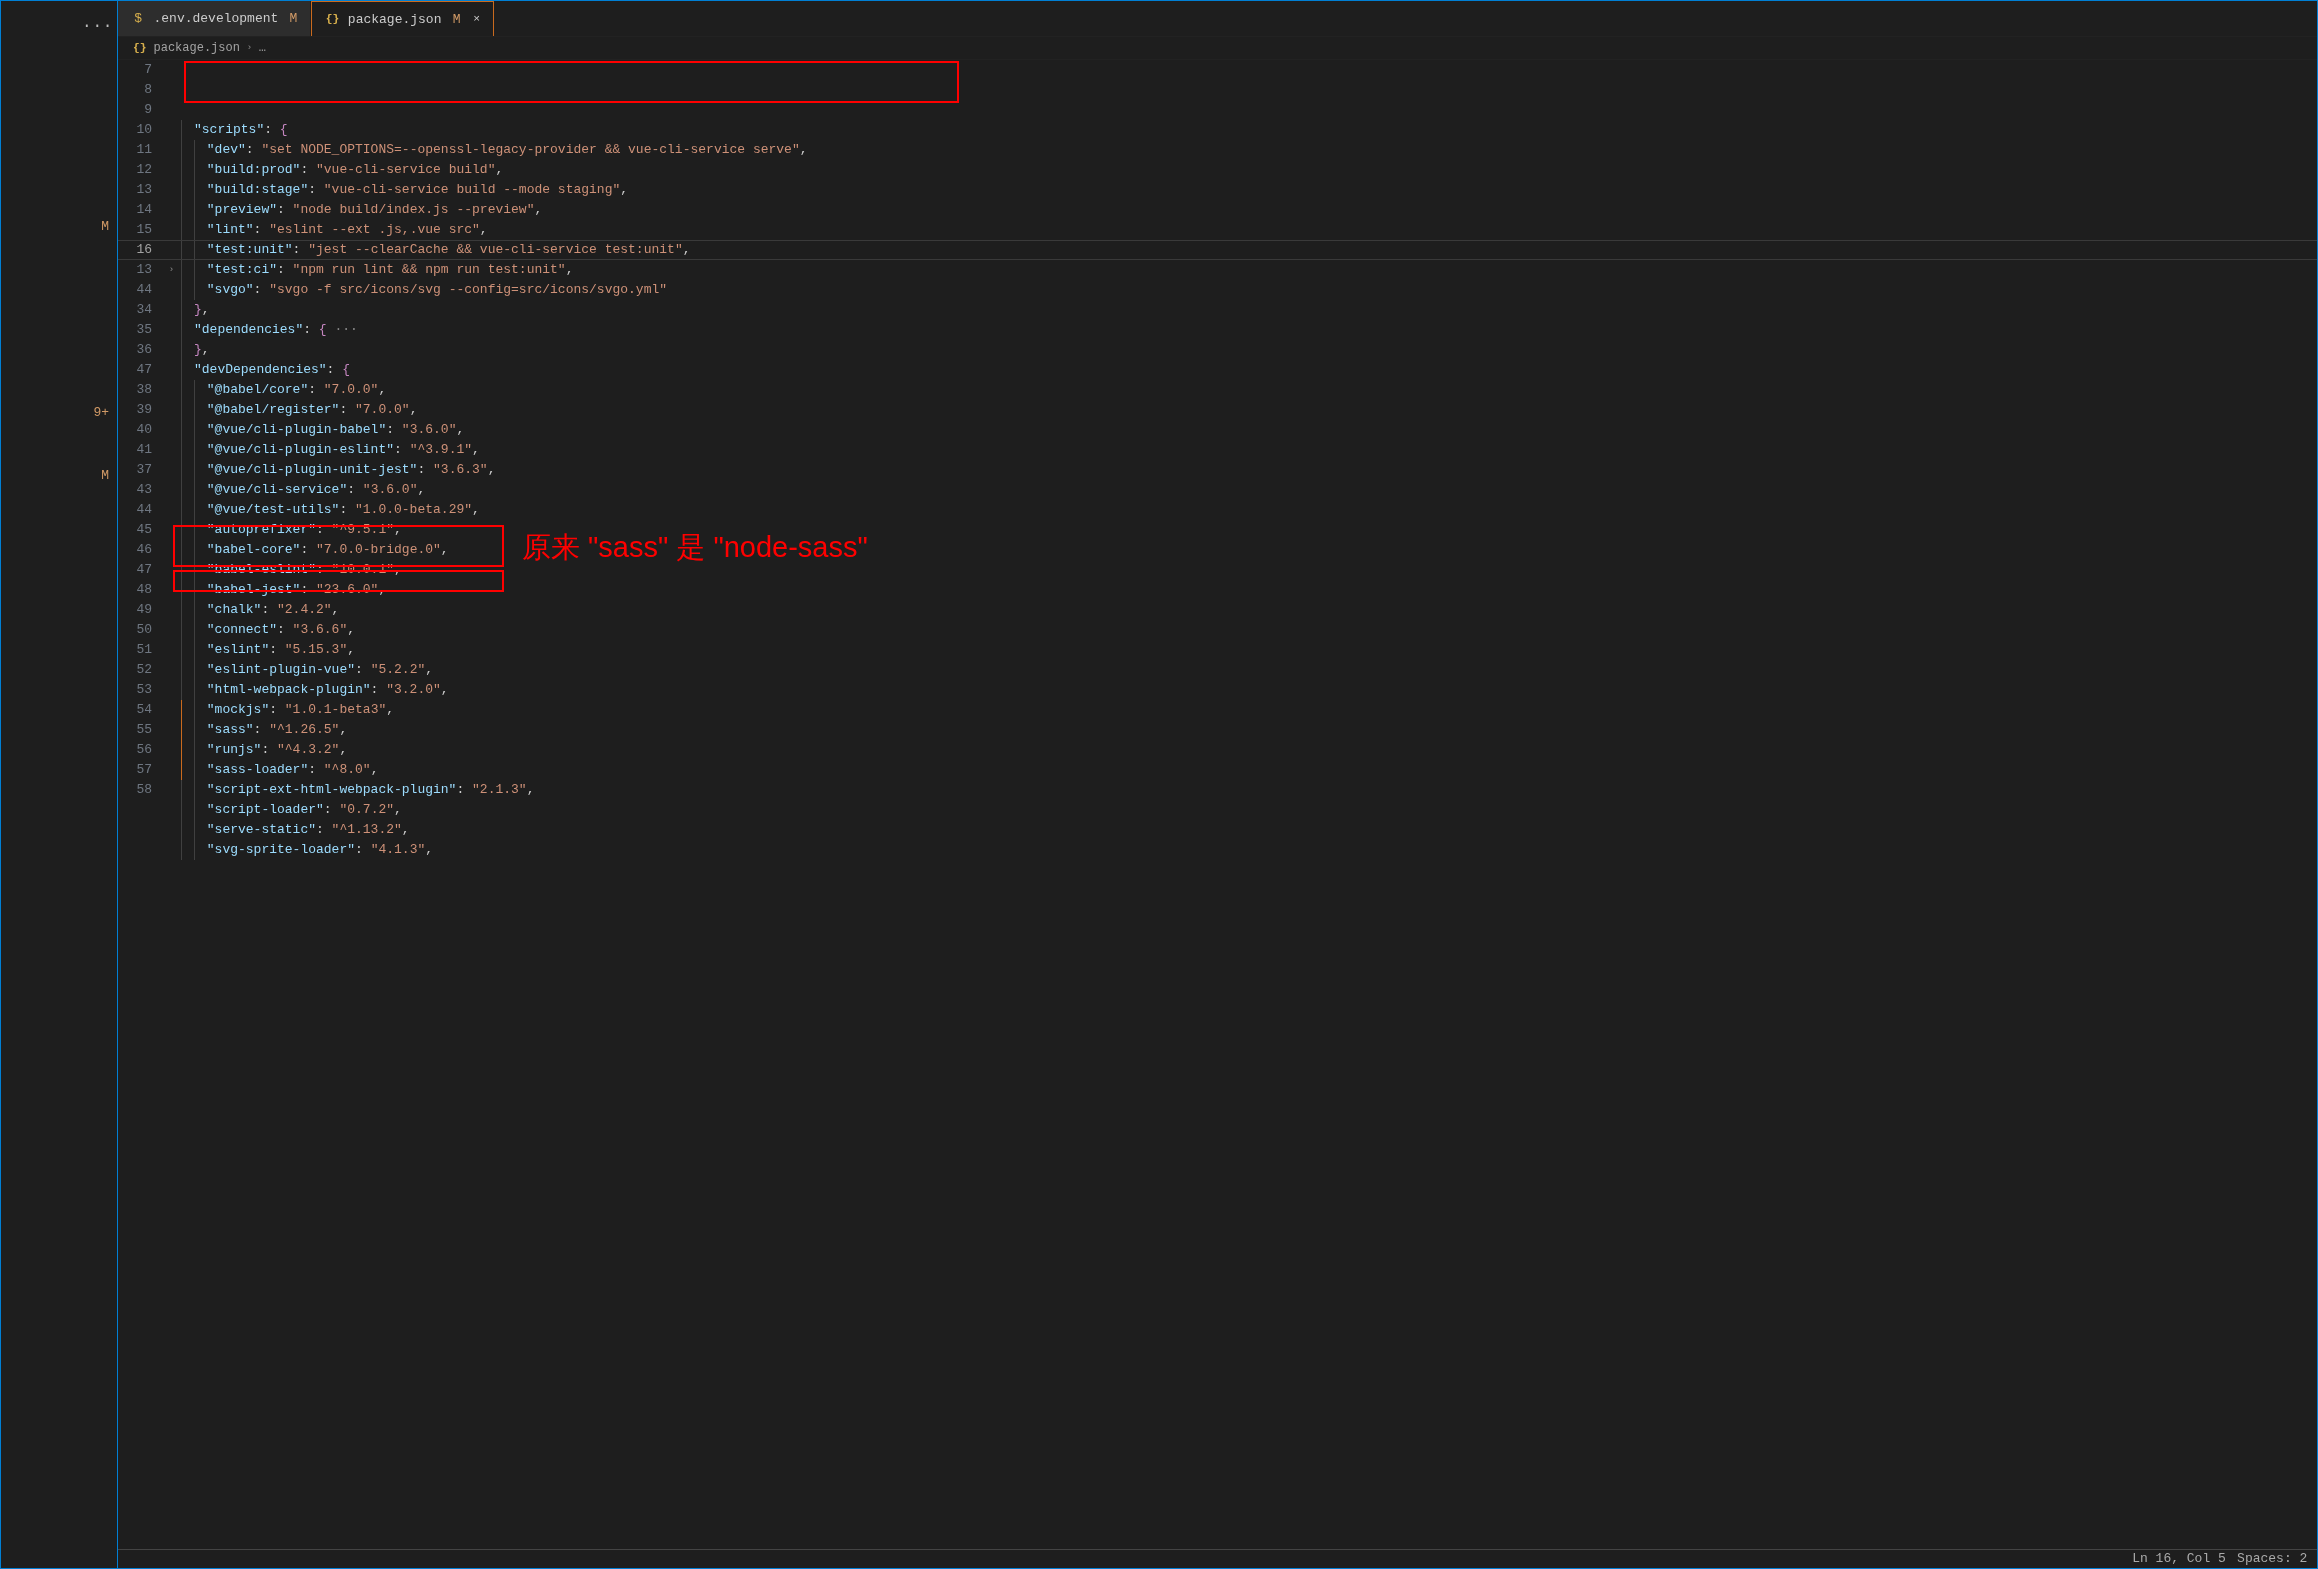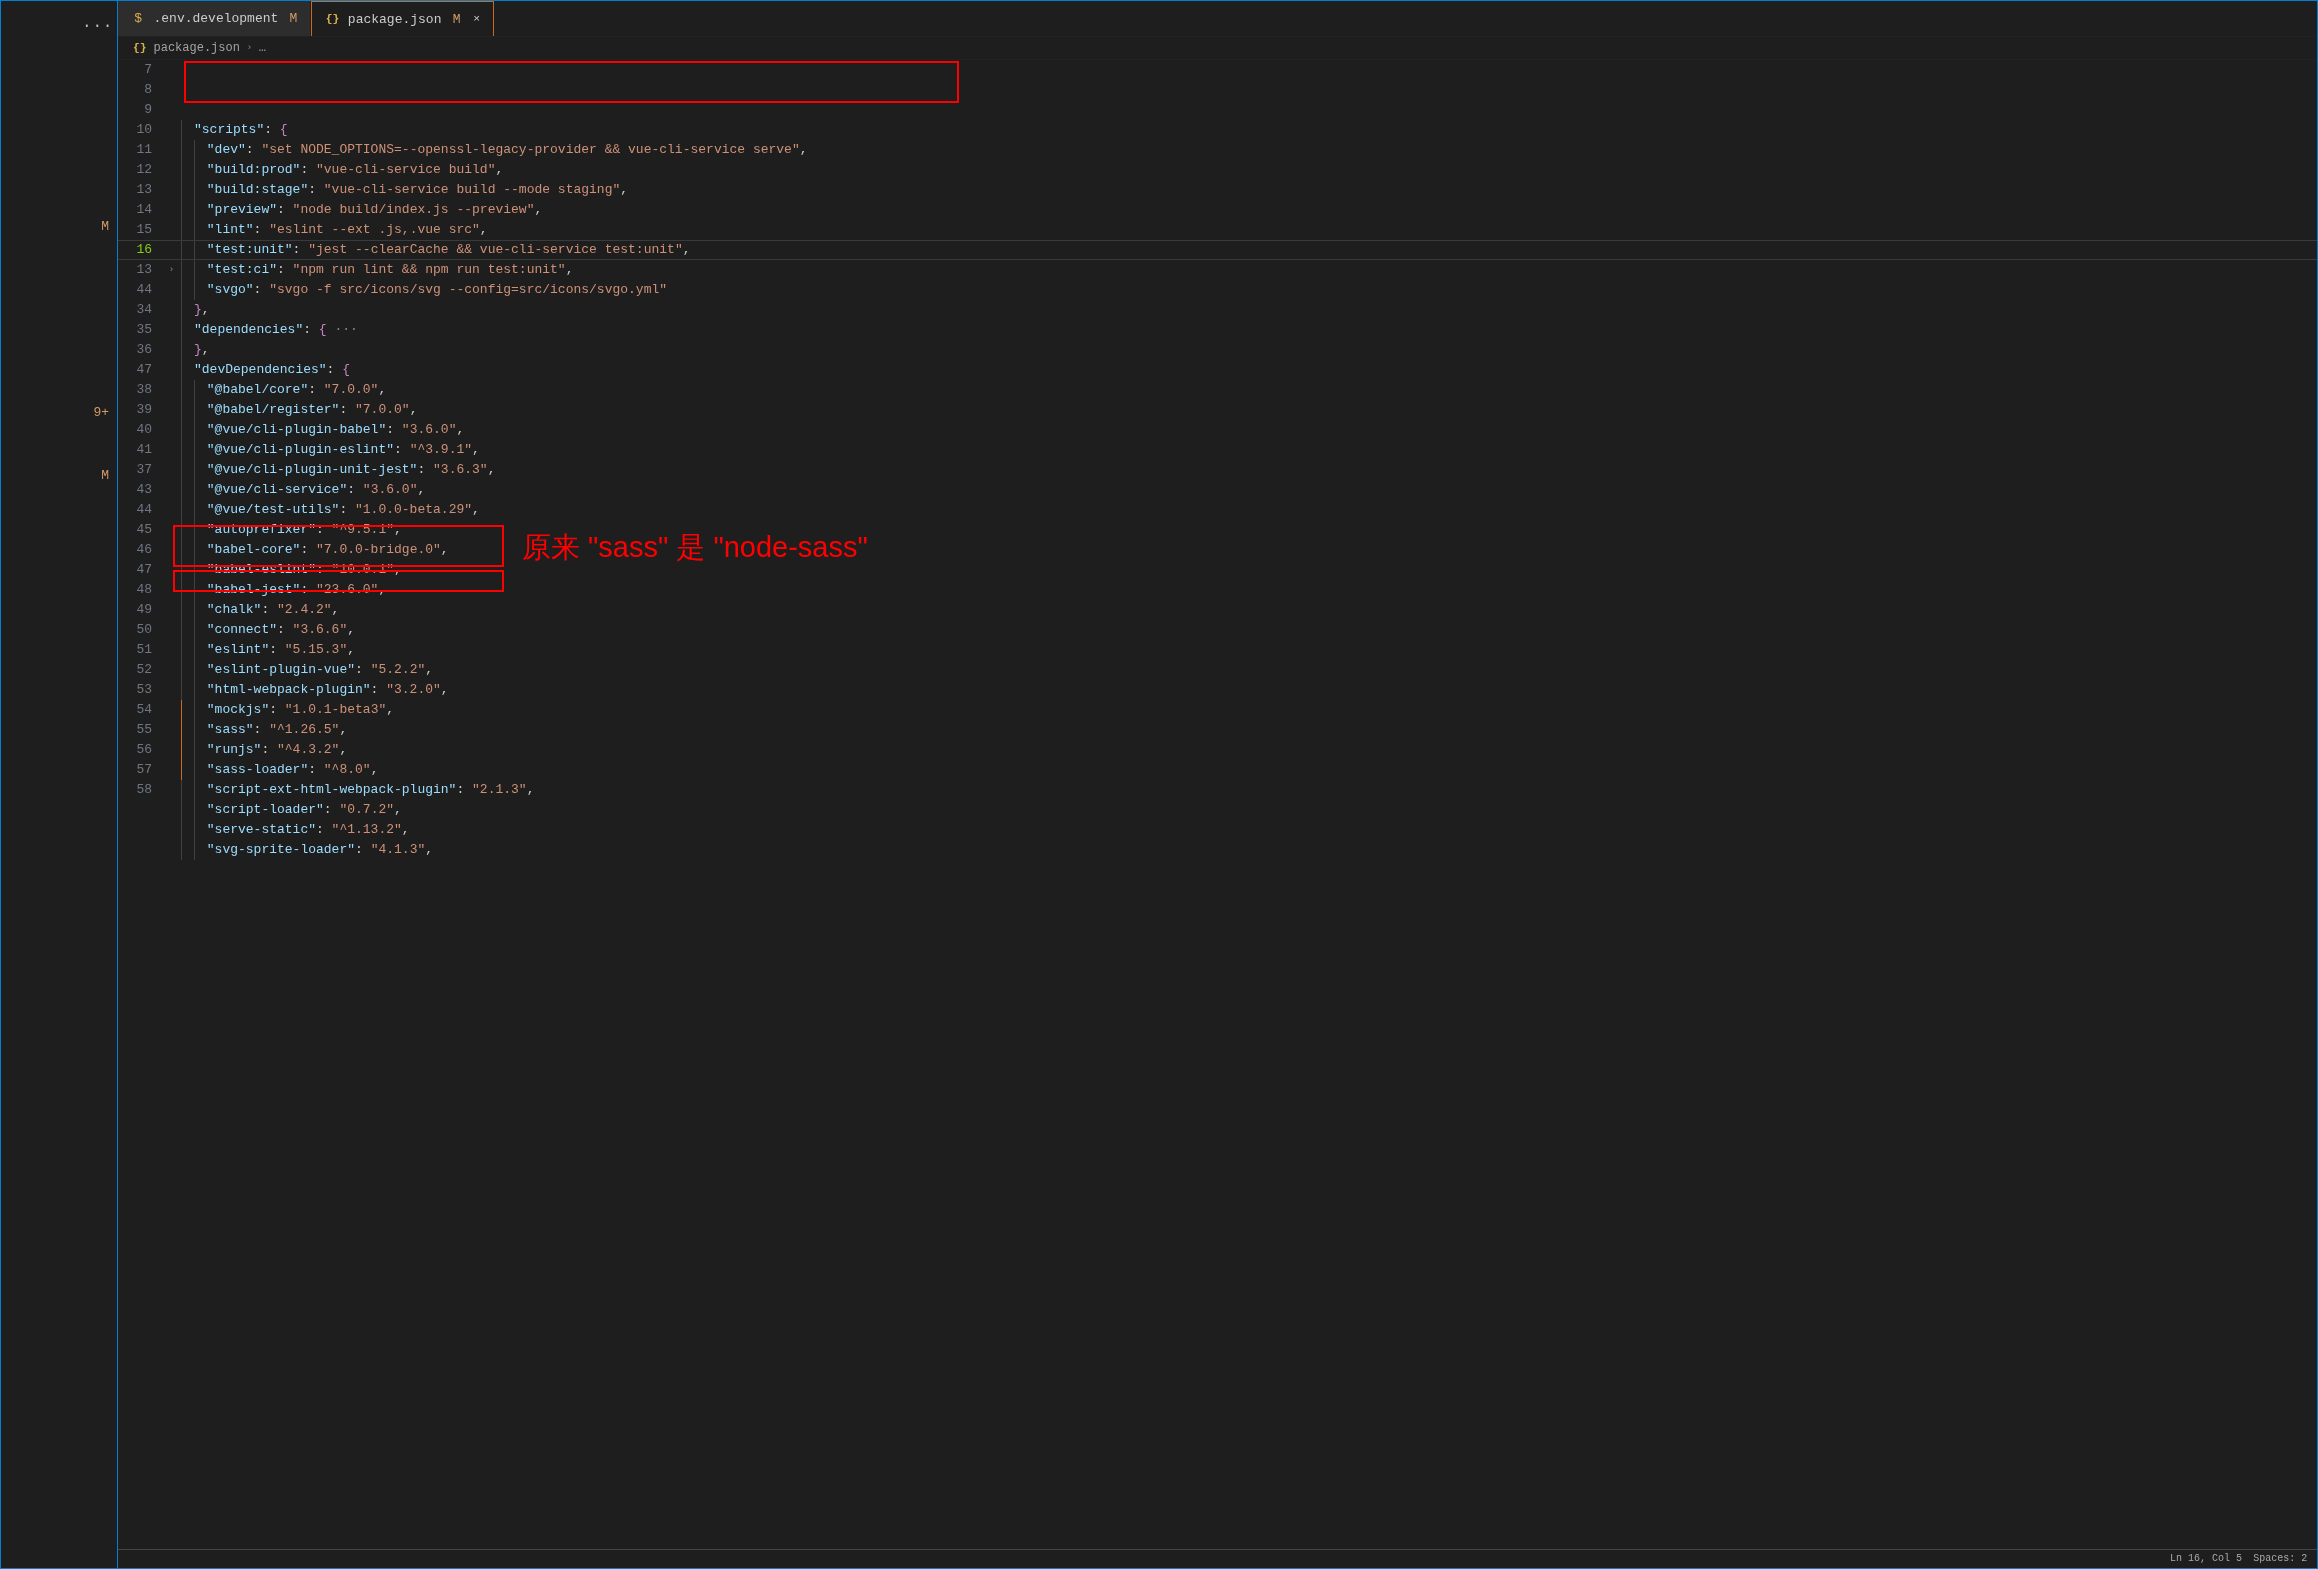--- a/index.html
+++ b/index.html
@@ -15,36 +15,36 @@
   .tab .mod { color: #d19a66; margin-left: 3.2px; }
   .tab .close { color: #ccc; font-size: 11.3px; margin-left: 4.8px; }
   .json-icon { display: inline-flex; width: 14.5px; height: 14.5px; align-items: center; justify-content: center; color: #d8b04d; font-weight: bold; font-size: 11.3px; }
   .env-icon { display: inline-flex; width: 14.5px; height: 14.5px; align-items: center; justify-content: center; color: #d8b04d; font-size: 13px; }
   .breadcrumb { height: 22.6px; display: flex; align-items: center; gap: 6.5px; padding-left: 14.5px; font-size: 12px; color: #a3a3a3; border-bottom: 0.8px solid #222; }
   .breadcrumb .chev { color: #888; font-size: 9.7px; }
   .editor-wrap { position: relative; flex: 1; overflow: hidden; }
   .editor { display: flex; height: 100%; }
   .gutter { width: 47px; text-align: right; padding-right: 13px; color: #6e7681; font-size: 13px; line-height: 20px; user-select: none; flex-shrink: 0; }
   .gutter .ln { height: 20px; }
-  .gutter .ln.active { color: #84cc16; }
+  .gutter .ln.active { color: #a3a3a3; }
   .fold-col { width: 13px; flex-shrink: 0; color: #888; font-size: 9.7px; line-height: 20px; text-align: center; }
   .fold-col .f { height: 20px; }
   .code { flex: 1; font-size: 13px; line-height: 20px; white-space: pre; padding-left: 3.2px; position: relative; }
   .code .line { height: 20px; display: flex; align-items: center; }
   .hl-line { position: absolute; left: -71px; right: 0; height: 20px; top: calc(20px * 9); border-top: 0.8px solid #3a3a3a; border-bottom: 0.8px solid #3a3a3a; pointer-events: none; }
   .ig { display:inline-block; width:0.8px; height:100%; background:#404040; margin-right:12px; vertical-align:top; }
   .ig.mod { background:#c96a1e; }
   .k { color: #9cdcfe; }
   .v { color: #ce9178; }
   .p { color: #cccccc; }
   .br2 { color: #c586c0; }
   .dots { color: #888; }
   .annot-box { position: absolute; border: 2.4px solid #ff0000; pointer-events: none; }
   .annot-text { position: absolute; color: #ff0000; font-family: "SimSun","Microsoft YaHei",sans-serif; font-size: 29px; font-weight: 500; pointer-events: none; }
-  .statusbar { height: 19.4px; background: #1e1e1e; border-top: 0.8px solid #444; display:flex; justify-content:flex-end; align-items:center; gap:11.3px; padding-right:9.7px; font-size:10px; color:#aaa; }
+  .statusbar { height: 19.4px; background: #1e1e1e; border-top: 0.8px solid #444; display:flex; justify-content:flex-end; align-items:center; gap:11.3px; padding-right:9.7px; font-size:13px; color:#aaa; }
 </style>
 </head>
 <body>
 
 <div class="app">
 
   <div class="left-sidebar">
     <span class="ellipsis">···</span>
     <span class="item" style="top:218px">M</span>
     <span class="item" style="top:404px">9+</span>

